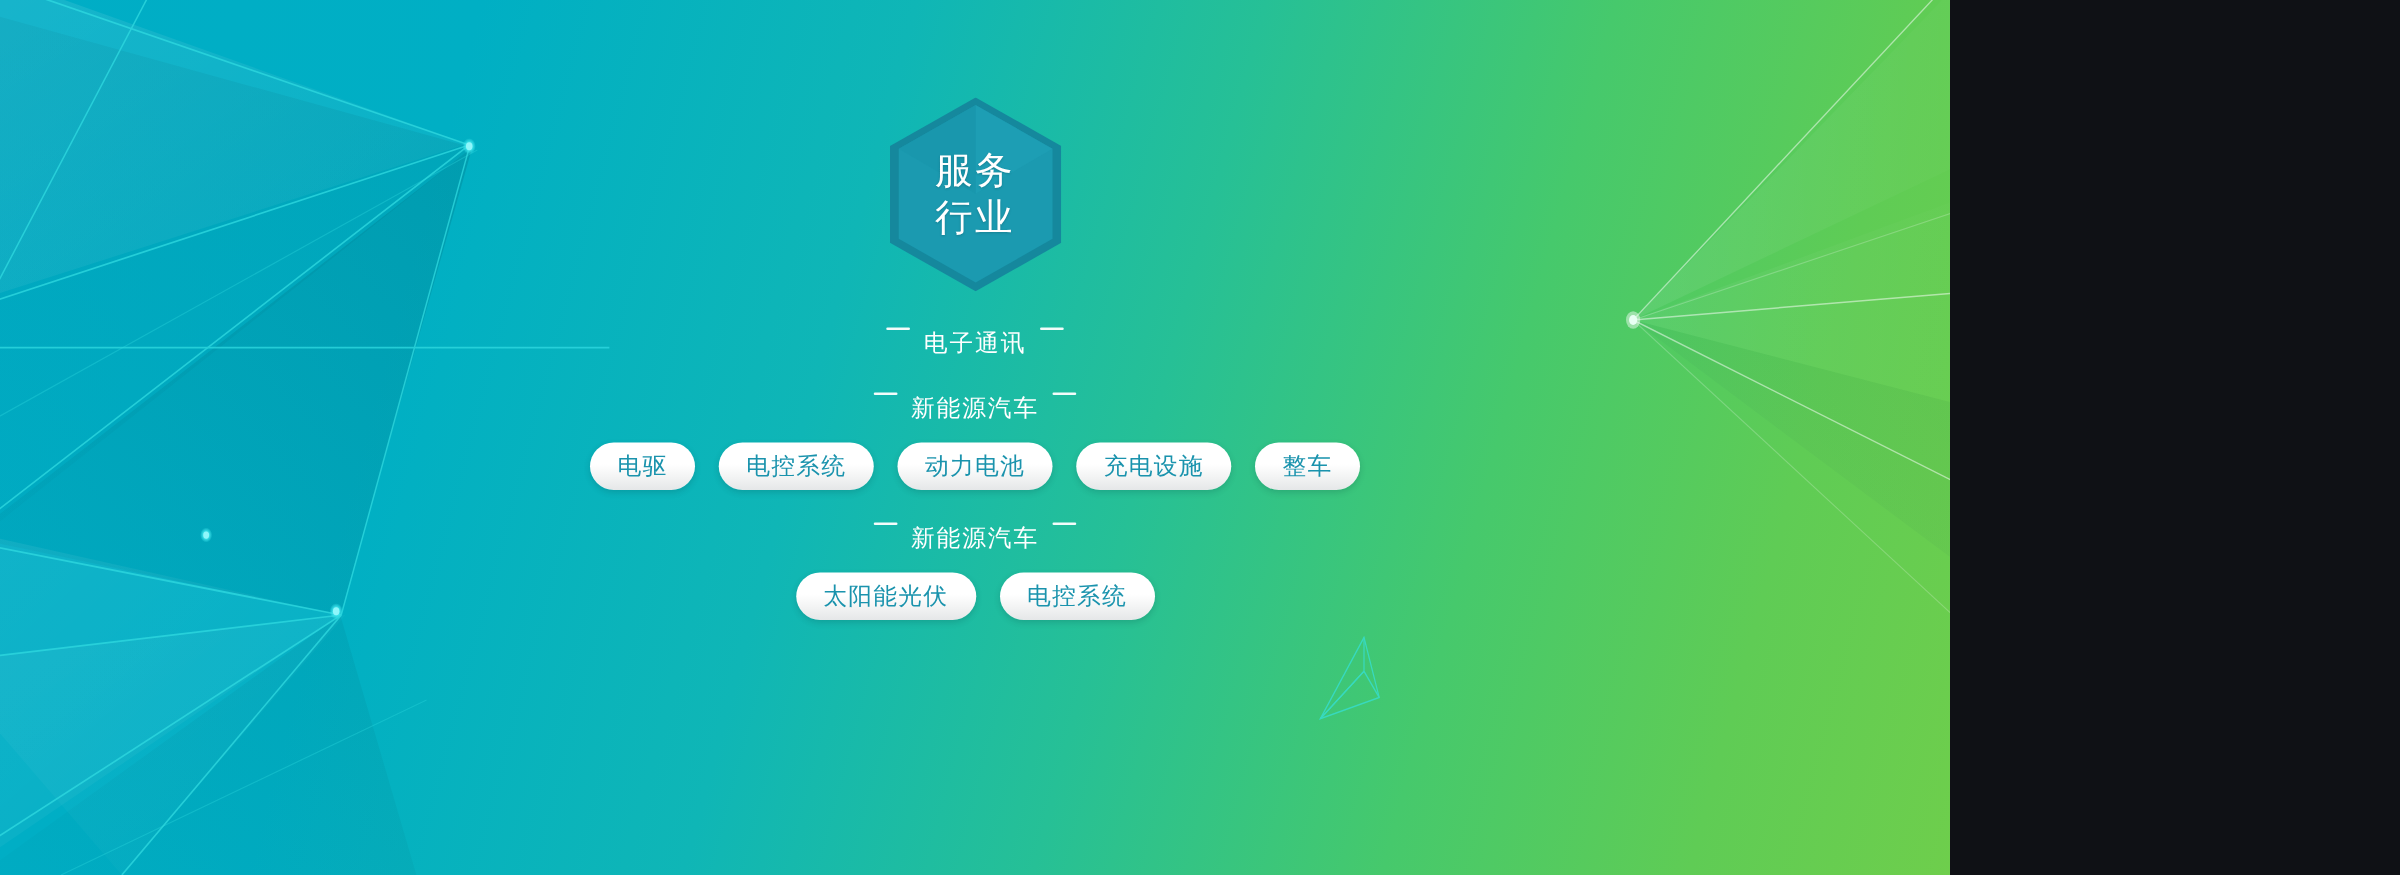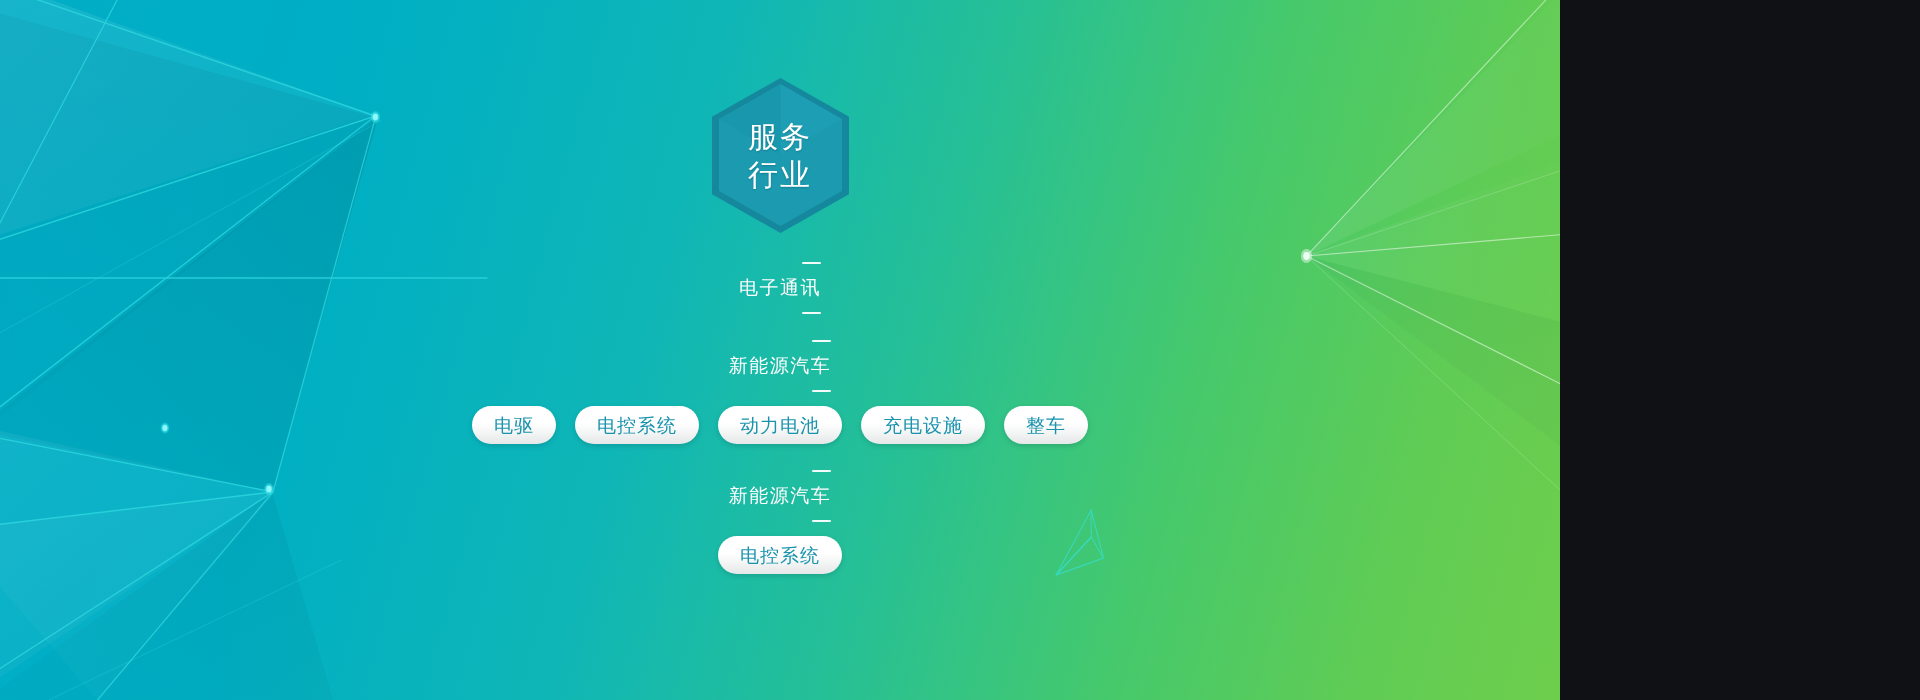--- a/index.html
+++ b/index.html
@@ -78,25 +78,24 @@
     display: flex;
     flex-direction: column;
     align-items: center;
     width: 100%;
   }
   .section-head {
     color: #ffffff;
     font-size: 19px;
     letter-spacing: 1.5px;
     display: flex;
-    align-items: flex-end;
+    align-items: flex-start;
     gap: 11px;
     white-space: nowrap;
     font-weight: 400;
-    flex-direction: column;
   }
   .dash {
     display: inline-block;
     width: 19px;
     height: 2px;
     background: #ffffff;
     border-radius: 1px;
     opacity: 0.95;
   }
 
@@ -252,18 +251,19 @@
       </div>
     </div>
 
     <div class="section sec3">
       <div class="section-head">
         <span class="dash"></span>
         <span>新能源汽车</span>
         <span class="dash"></span>
       </div>
       <div class="pill-row sec3-row">
+        <div class="pill">太阳能光伏</div>
         <div class="pill">电控系统</div>
       </div>
     </div>
 
   </div>
 </div>
 
 </body></html>

